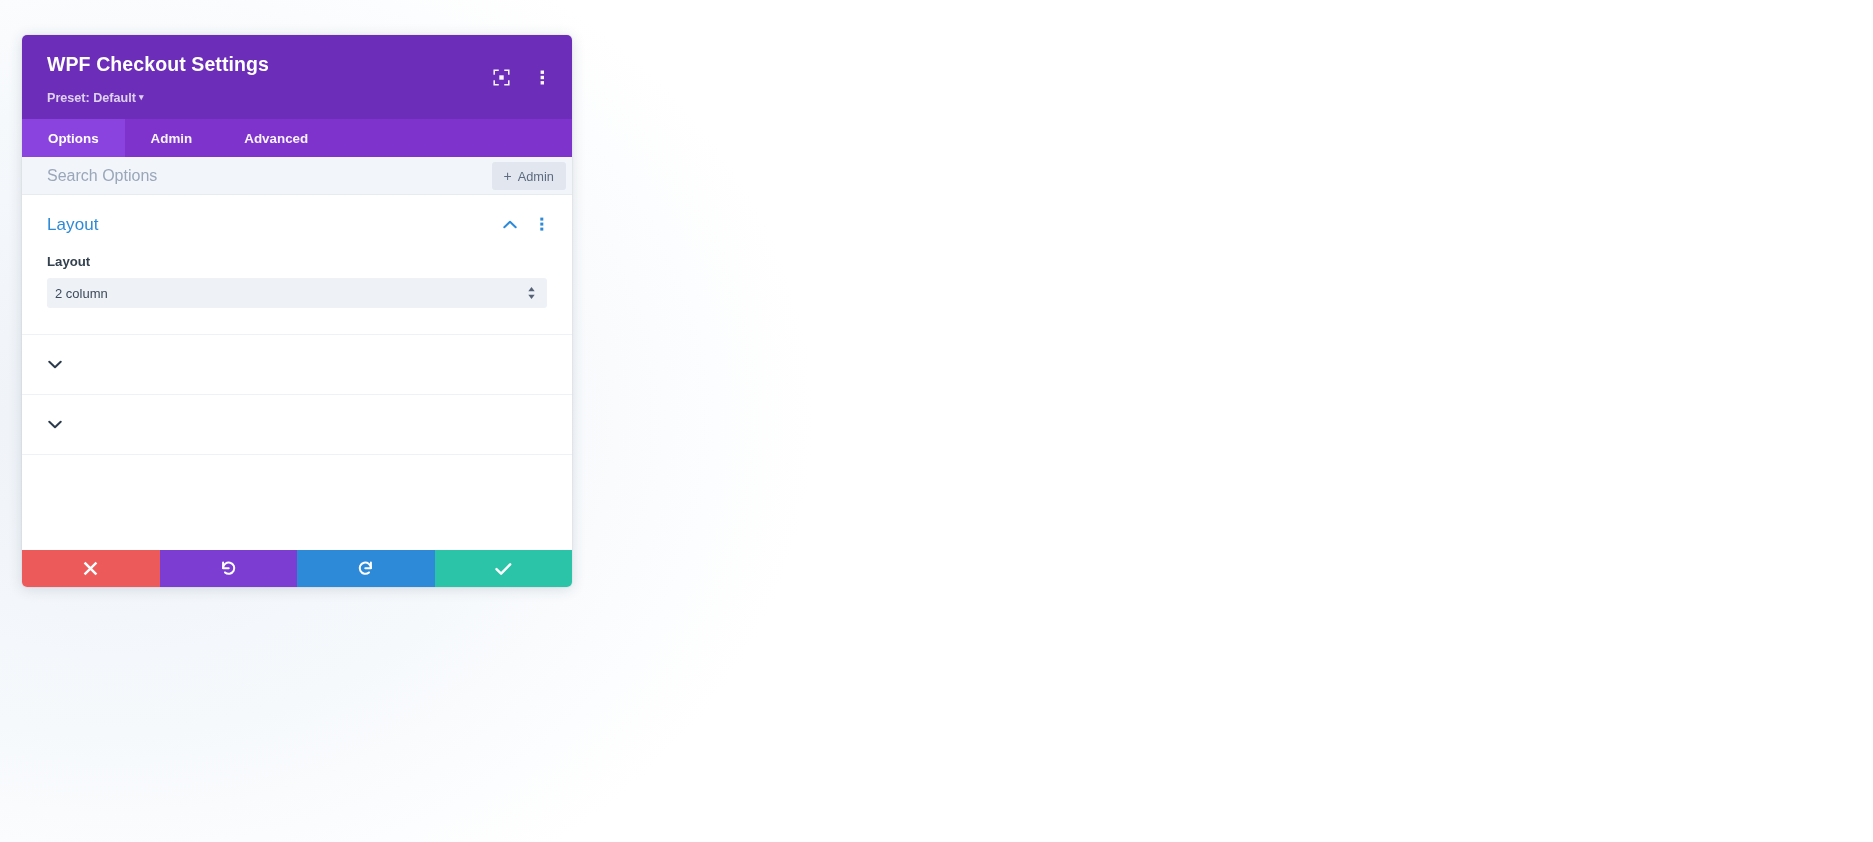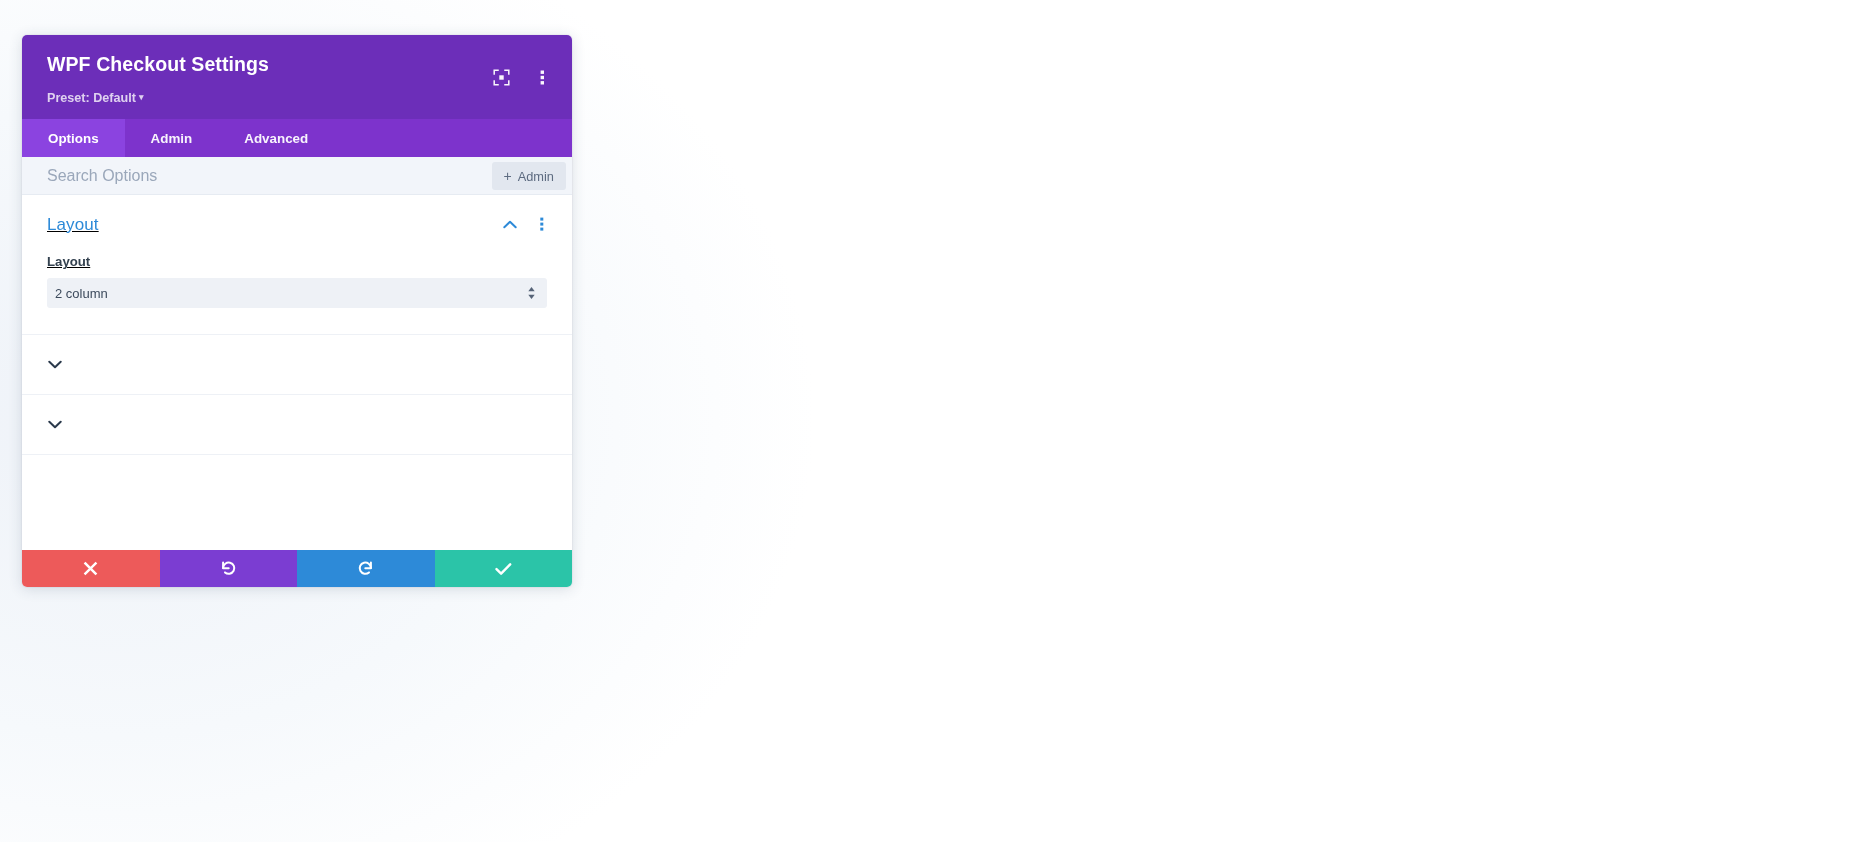--- a/index.html
+++ b/index.html
@@ -114,21 +114,20 @@
     display:flex; align-items:center; gap:6px;
     cursor:pointer;
   }
   .plus-sign { font-size:14px; line-height:1; font-weight:500; }
 
   
   .pnl-body {
     flex:1 1 auto;
     background:#ffffff;
     overflow-y:auto;
-    text-decoration:underline;
   }
 
   .acc-section { border-bottom:1px solid #eef1f6; }
   .acc-head {
     height:59px;
     display:flex; align-items:center;
     padding:0 22px 0 25px;
     cursor:pointer;
   }
   .acc-title {

